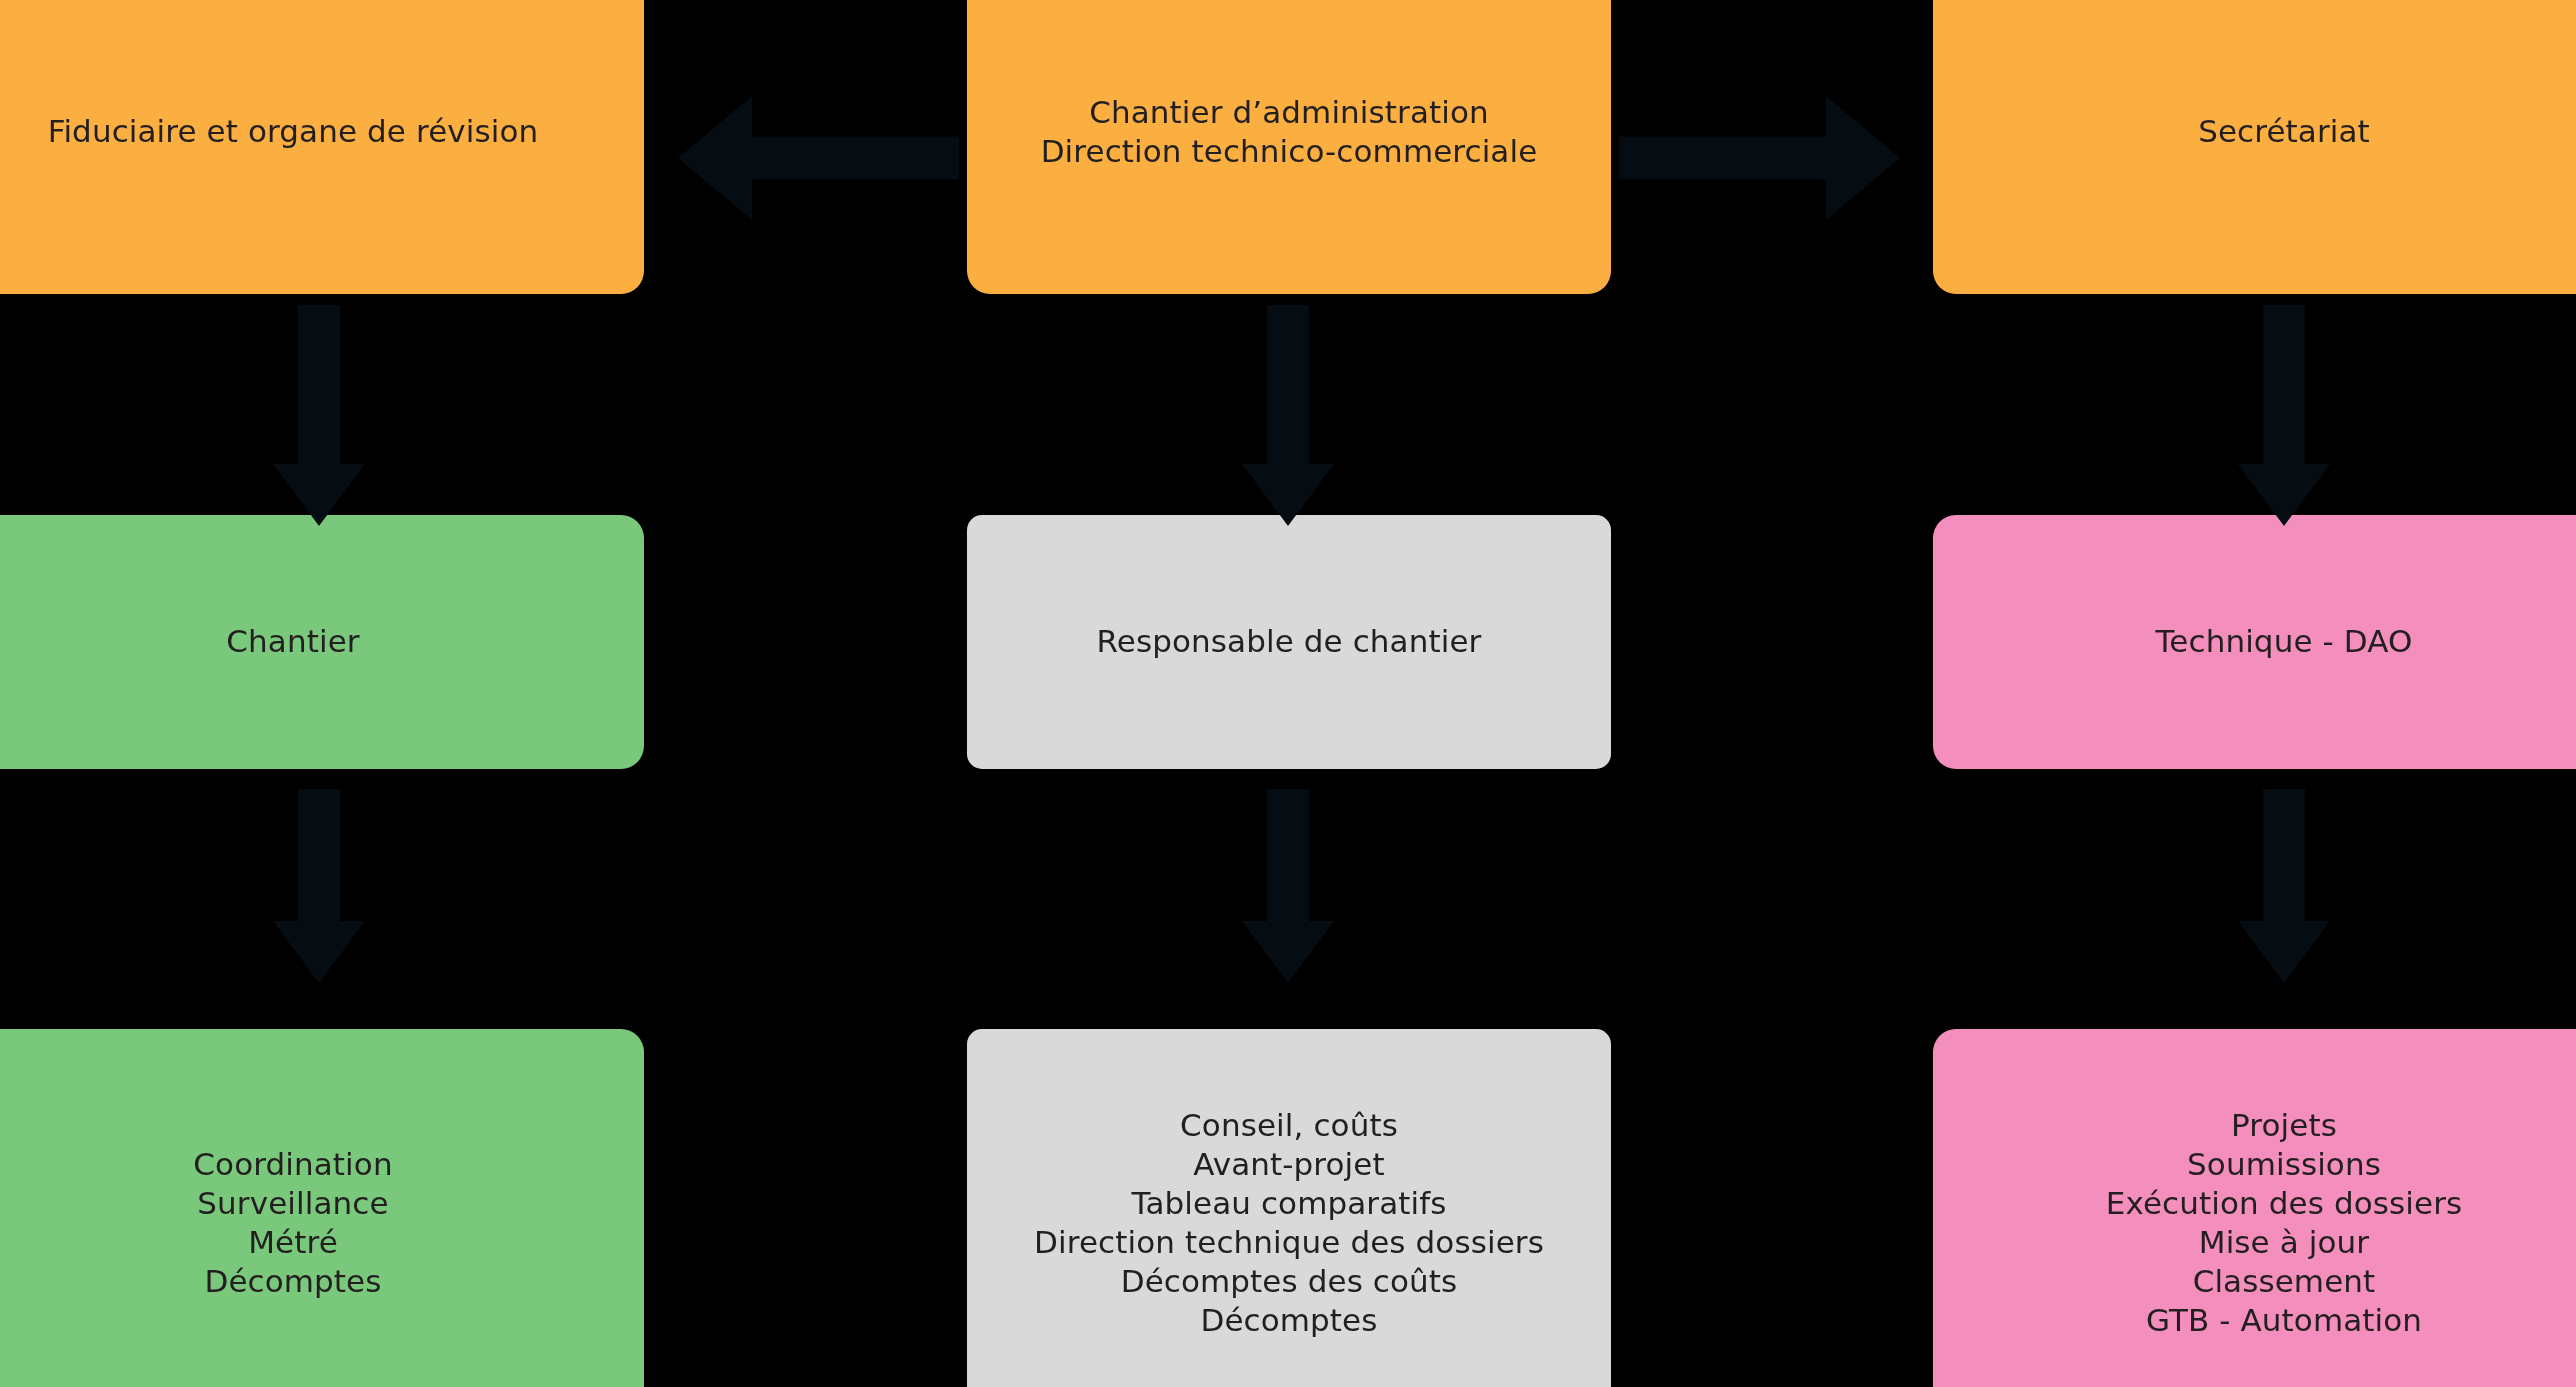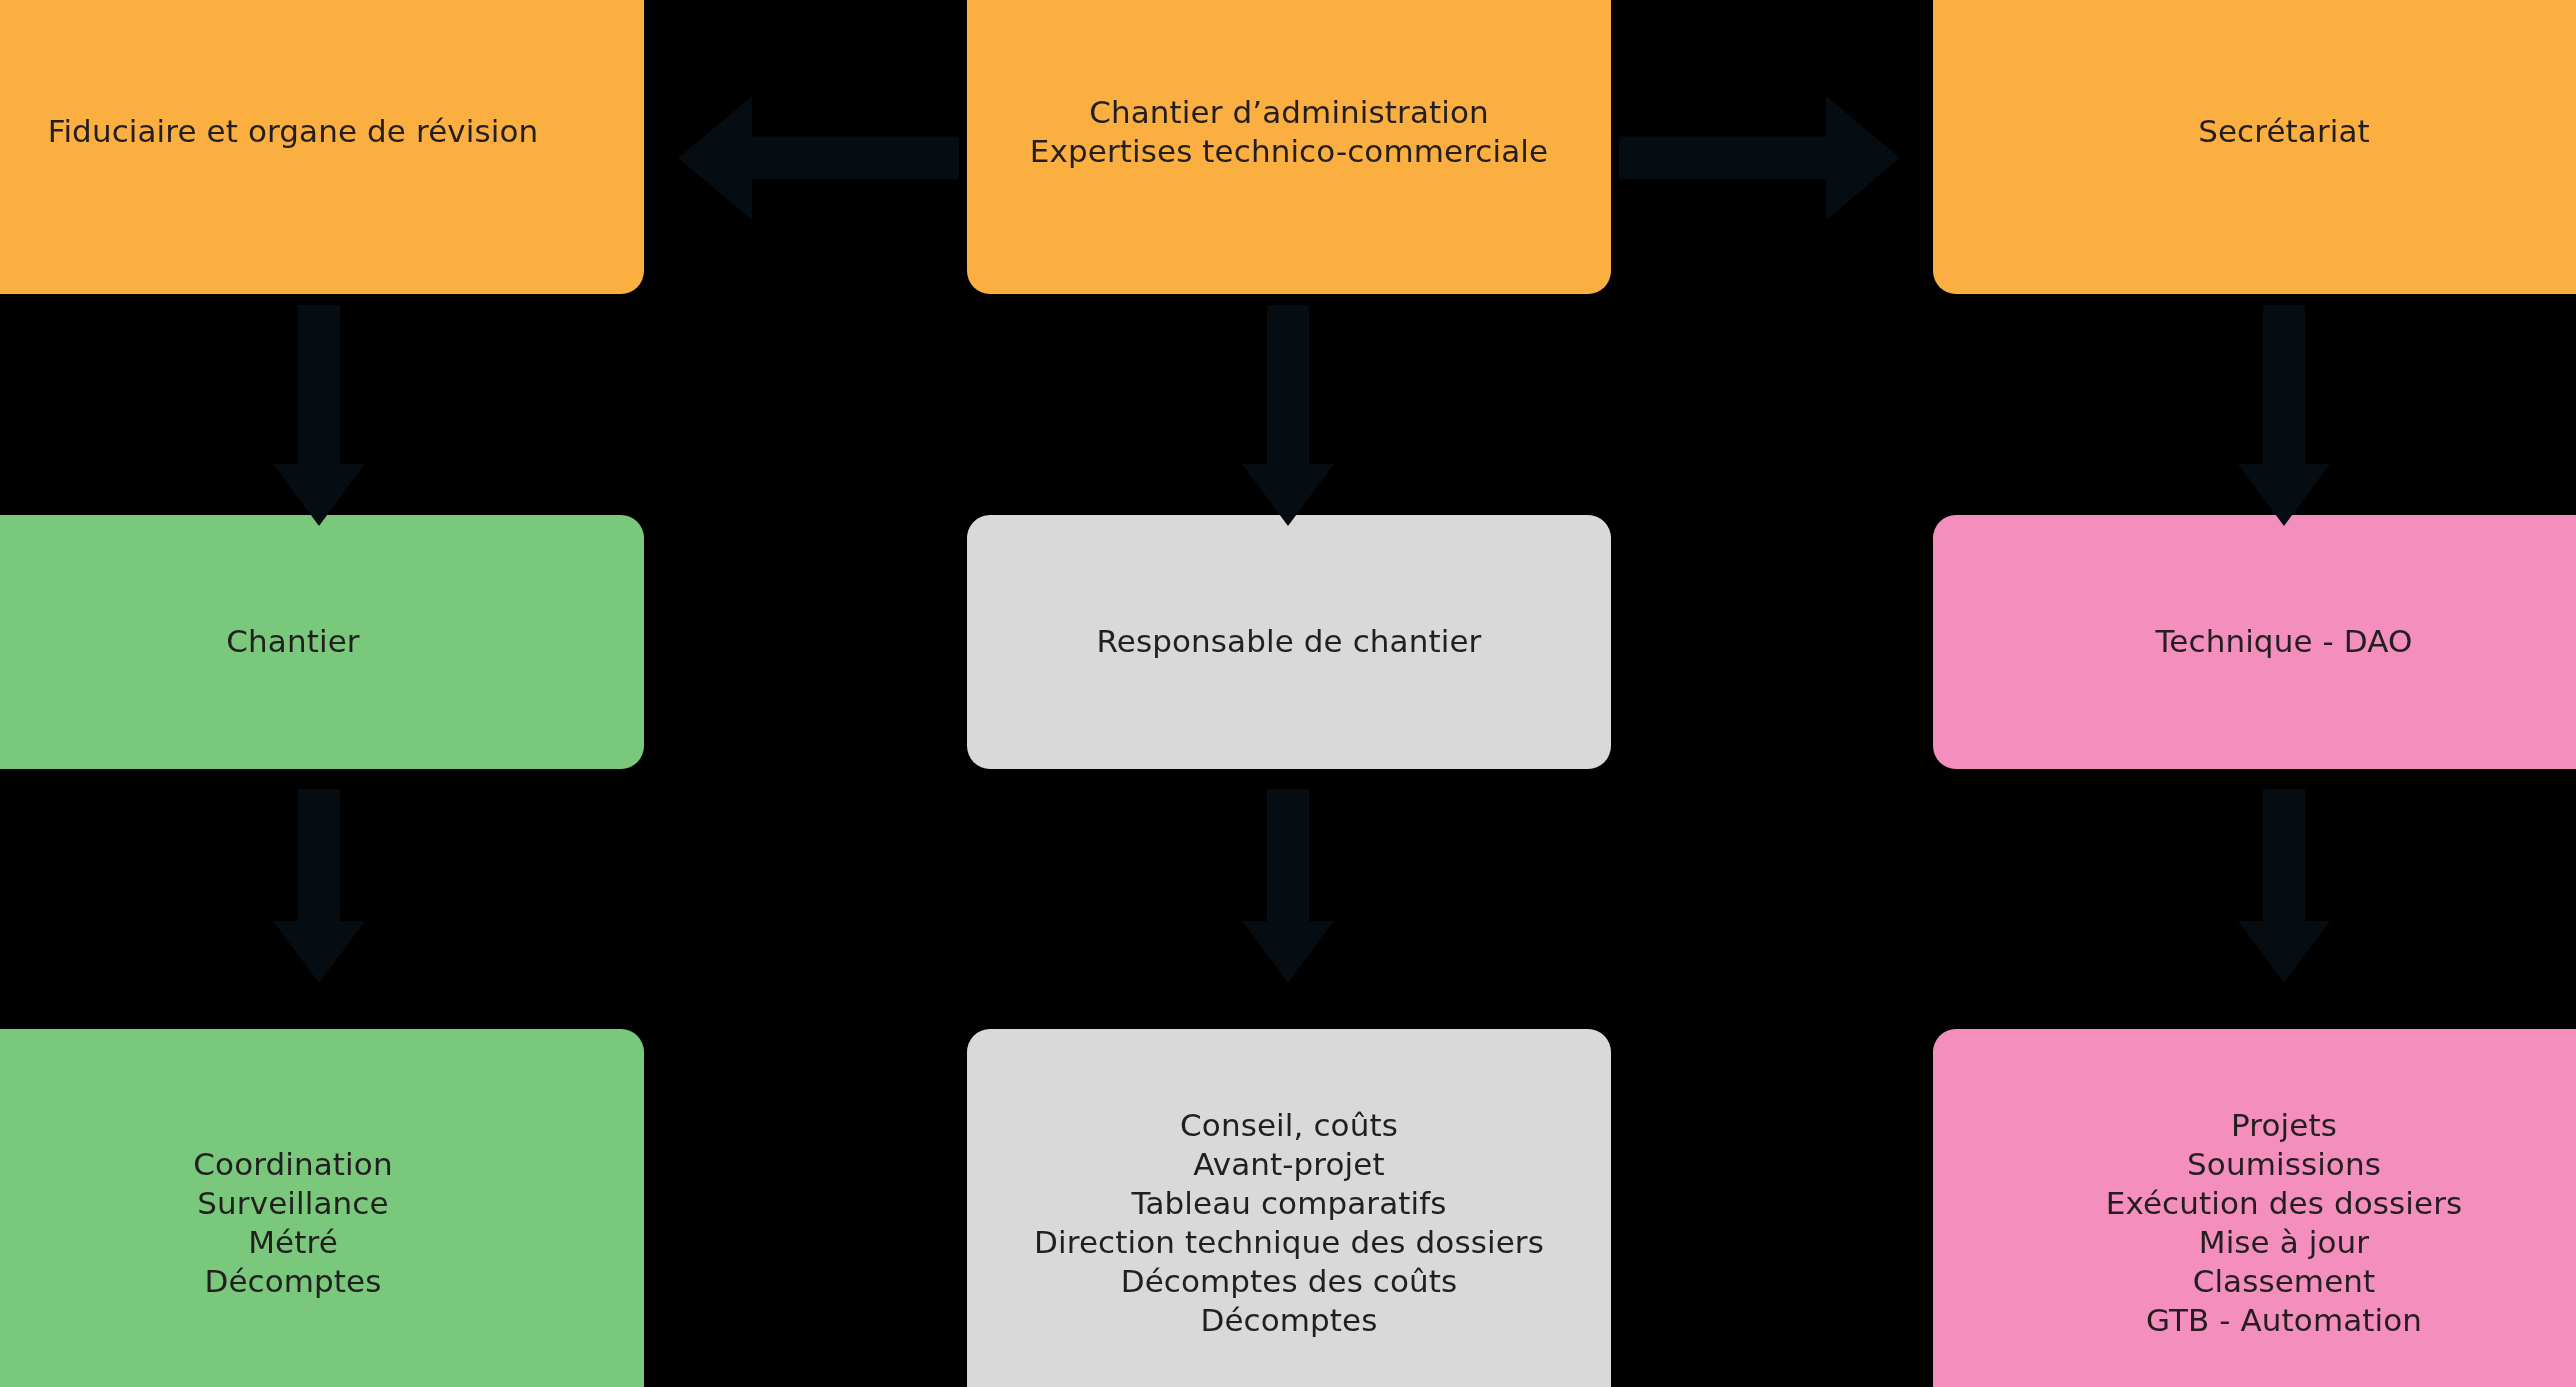--- a/index.html
+++ b/index.html
@@ -42,21 +42,21 @@
     display: block;
     width: 100%;
   }
   .node .line {
     display: block;
     white-space: nowrap;
   }
 
   .c-orange { background: #fbaf41; }
   .c-green  { background: #7ac87c; }
-  .c-gray   { background: #d9d9d9; }
+  .c-gray   { background: #d9d9d9; border-radius: 15px; }
   .c-pink   { background: #f48fbd; }
 
   
   
   .col-left   { left: -58px;  width: 702px; }
   .col-center { left: 967px; width: 644px;  }
   .col-right  { left: 1933px; width: 702px; }
 
   
   .row-1 { top: -29.5px;  height: 323px; }
@@ -144,21 +144,21 @@
 
   <div class="node c-orange col-left row-1">
     <span class="lines">
       <span class="line">Fiduciaire et organe de révision</span>
     </span>
   </div>
 
   <div class="node c-orange col-center row-1">
     <span class="lines">
       <span class="line">Chantier d’administration</span>
-      <span class="line">Expertises technico-commerciale</span>
+      <span class="line">Direction technico-commerciale</span>
     </span>
   </div>
 
   <div class="node c-orange col-right row-1">
     <span class="lines">
       <span class="line">Secrétariat</span>
     </span>
   </div>
 
   <div class="node c-green col-left row-2">

